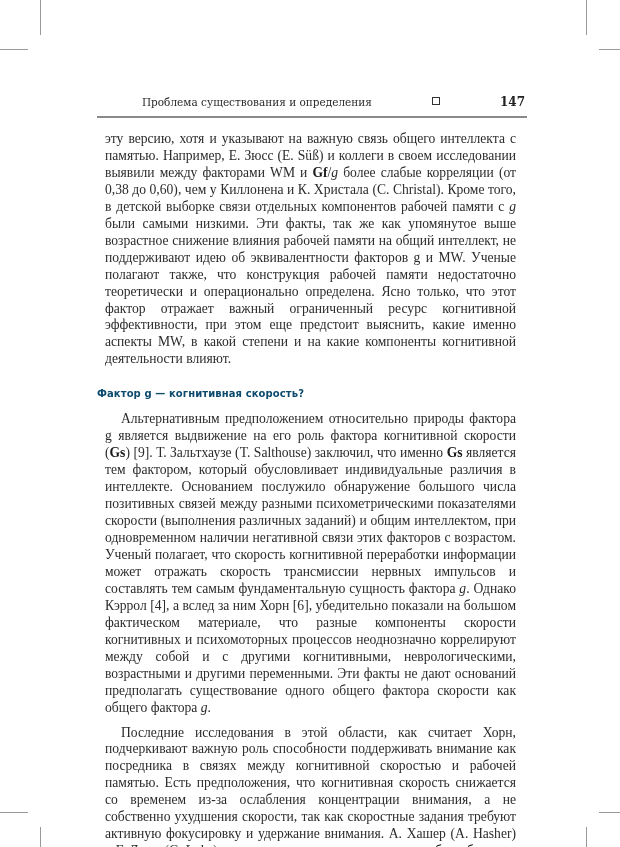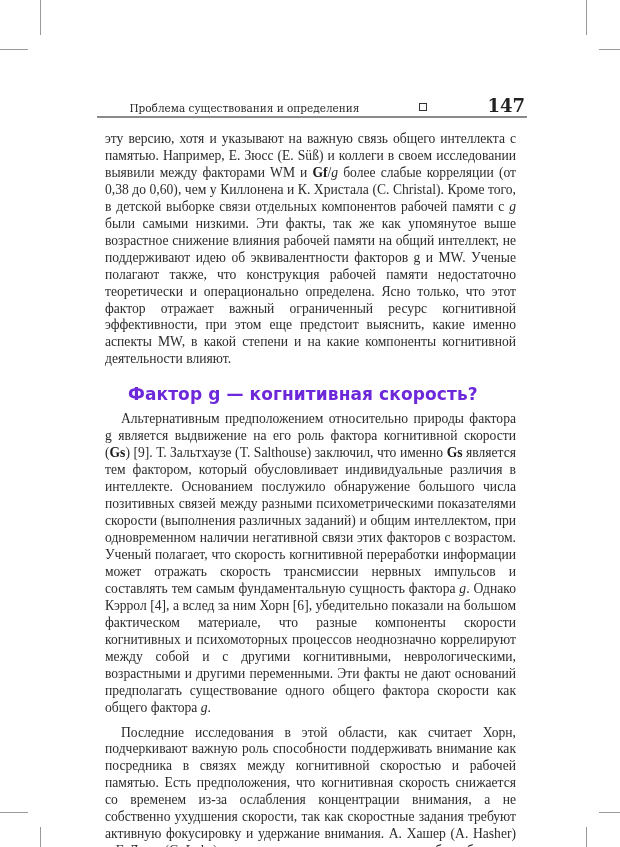--- a/index.html
+++ b/index.html
@@ -11,37 +11,37 @@
     .running-head {
       position: absolute; left: 97px; top: 95px; width: 428px; height: 16px;
       font-family: "DejaVu Serif", serif; font-size: 10.5px; color: #2a2a2a;
       display: flex; justify-content: flex-end; align-items: baseline; gap: 46px;
     }
     .running-head .title { margin-right: 14px; }
     .running-head .box {
       display: inline-block; width: 6px; height: 6px; border: 1px solid #333;
       margin-right: 14px; position: relative; top: -1px;
     }
-    .running-head .folio { font-weight: bold; font-size: 18px; color: #222; }
+    .running-head .folio { font-weight: bold; font-size: 12px; color: #222; }
     .head-rule {
       position: absolute; left: 97px; top: 116px; width: 430px; height: 2px; background: #8a8a8a;
     }
 
     .text-block {
       position: absolute; left: 97px; top: 123px; width: 427px;
       font-family: "Liberation Serif", serif; font-size: 13.6px; line-height: 16.95px;
       color: #2b2b2b; text-align: justify; hyphens: manual;
     }
     .text-block p { margin: 8px; }
     .text-block p.indent { text-indent: 16px; }
     .text-block b { font-weight: bold; color: #1a1a1a; }
     .text-block i { font-style: italic; }
     .section-heading {
-      font-family: "DejaVu Sans", sans-serif; font-weight: bold; font-size: 17px;
-      color: #6d28d9; margin: 17px 0 6px 31px; line-height: 18px; letter-spacing: 0.1px;
+      font-family: "DejaVu Sans", sans-serif; font-weight: bold; font-size: 10px;
+      color: #0c4a6e; margin: 17px 0 6px 0; line-height: 18px; letter-spacing: 0.1px;
     }
   </style>
 </head>
 <body>
 
 <div class="crop v" style="left:40px;top:0;height:35px;"></div>
 <div class="crop v" style="left:586px;top:0;height:35px;"></div>
 <div class="crop h" style="left:0;top:49px;width:28px;"></div>
 <div class="crop h" style="left:599px;top:49px;width:21px;"></div>
 <div class="crop h" style="left:0;top:812px;width:28px;"></div>

